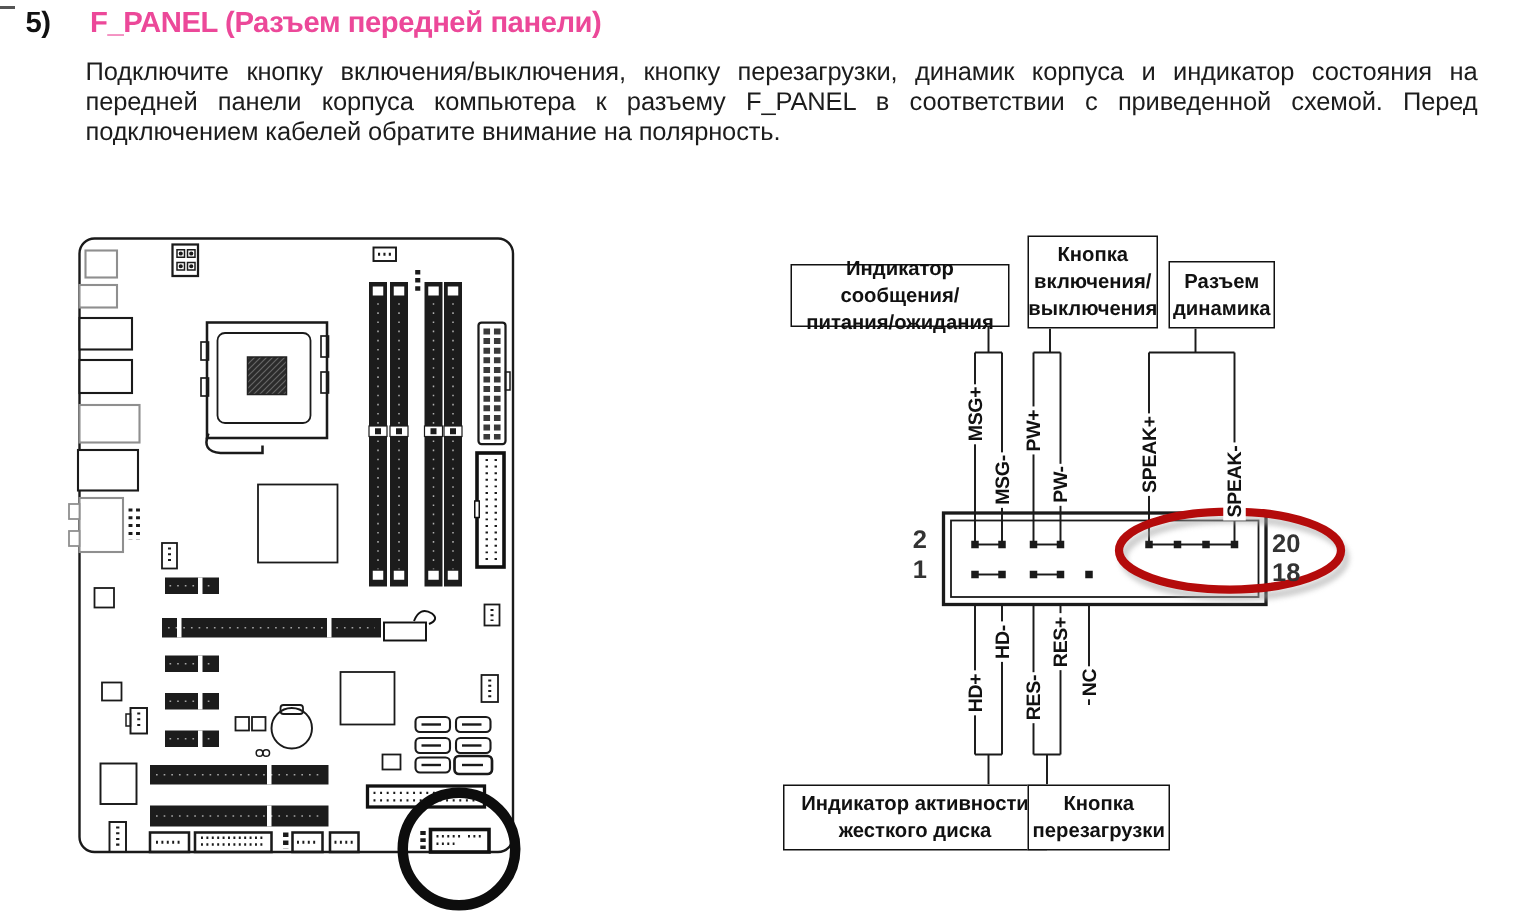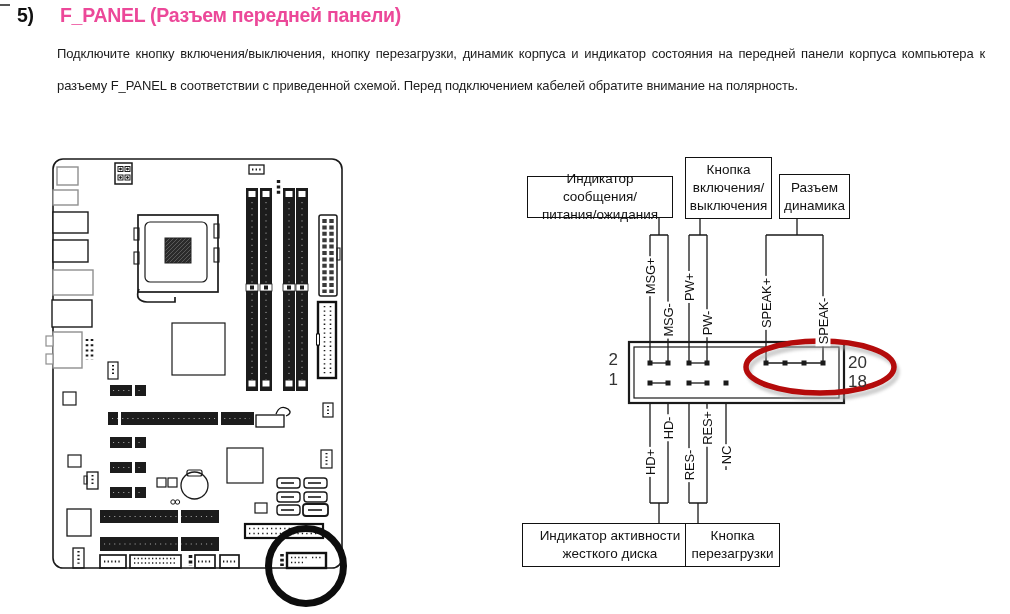--- a/index.html
+++ b/index.html
@@ -12,25 +12,25 @@
   .heading-number{
     position:absolute;left:17px;top:4px;
     font-size:19.5px;font-weight:bold;letter-spacing:-0.3px;color:#111;
   }
   .heading-title{
     position:absolute;left:60px;top:4px;
     font-size:19.5px;font-weight:bold;letter-spacing:-0.3px;color:#ec4899;
   }
   .body-par{
     position:absolute;left:57px;top:38px;width:928px;
-    font-size:13px;line-height:32px;text-align:justify;color:#1c1c1c;
+    font-size:17px;line-height:20px;text-align:justify;color:#1c1c1c;
     letter-spacing:-0.1px;
   }
   .mobo-wrap{position:absolute;left:40px;top:148px;width:330px;height:466px;}
-  .diagram{position:absolute;left:490px;top:150px;width:520px;height:464px;}
+  .diagram{position:absolute;left:490px;top:150px;width:520px;height:464px;font-weight:bold;}
   .diagram svg{position:absolute;left:0;top:0;}
   .callout{
     position:absolute;box-sizing:border-box;border:1.5px solid #111;background:#fff;
     display:flex;align-items:center;justify-content:center;text-align:center;
     font-size:13.5px;line-height:1.32;color:#111;white-space:pre-line;
   }
   .vlabel{
     position:absolute;transform:translate(-50%,-50%) rotate(-90deg);
     background:#fff;padding:0 2px;white-space:nowrap;
     font-size:13px;letter-spacing:-0.2px;color:#111;

